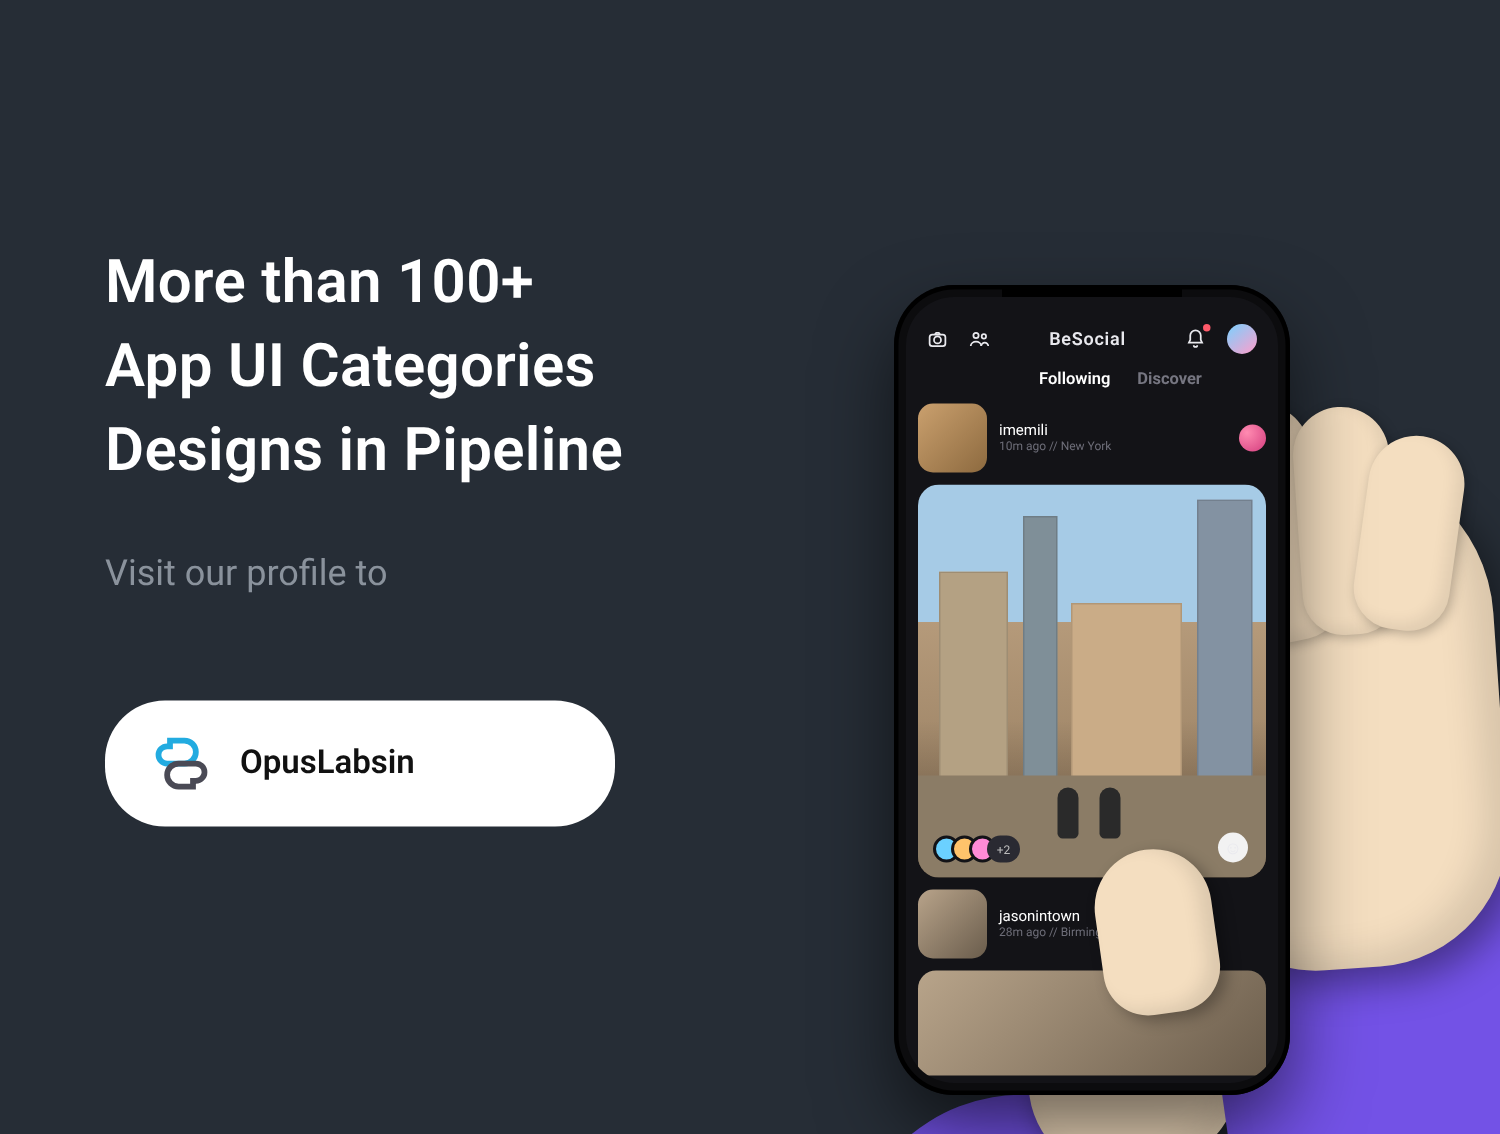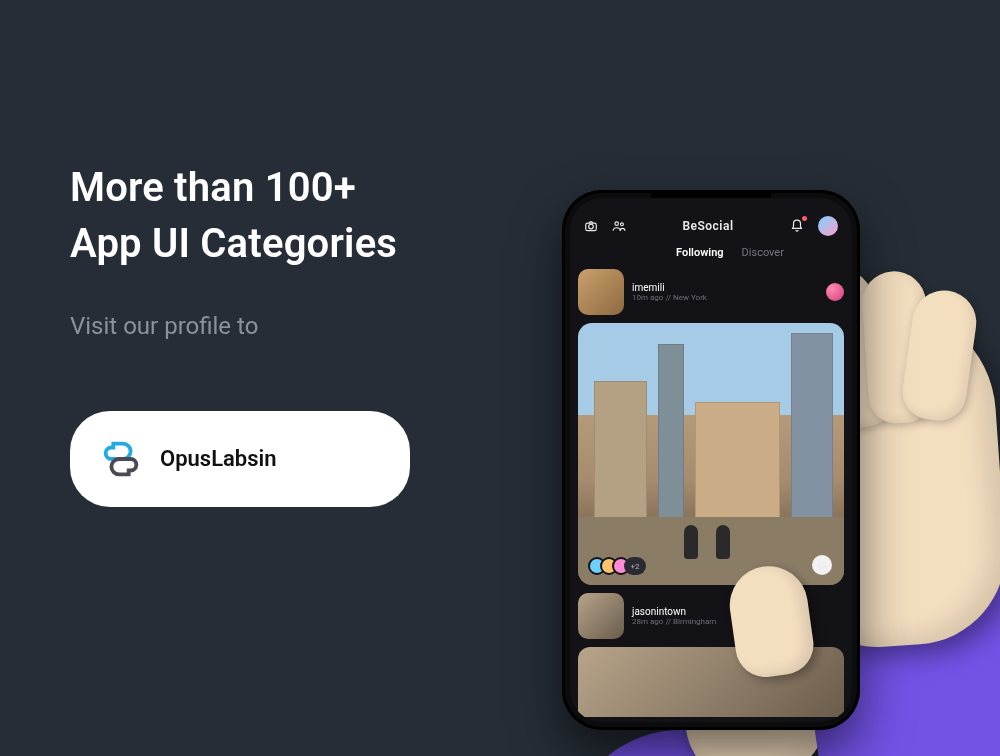--- a/index.html
+++ b/index.html
@@ -32,21 +32,21 @@
   }
   .subhead {
     margin-top:34px;
     font-size:24px; line-height:1.7; font-weight:400;
     color:var(--sub);
   }
   .pill {
     margin-top:64px;
     display:flex; align-items:center; gap:16px;
     background:var(--pill);
-    width:340px; height:96px; border-radius:40px;
+    width:340px; height:84px; border-radius:40px;
     padding:0 28px;
     color:#111;
   }
   .pill-logo { width:46px; height:46px; position:relative; }
   .pill-text { font-size:22px; font-weight:600; color:#111; }
 
   
   .right { position:absolute; right:-30px; bottom:-60px; width:600px; height:700px; pointer-events:none; }
   .right * { pointer-events:auto; }
 
@@ -94,21 +94,21 @@
     box-shadow: inset -6px -4px 10px rgba(0,0,0,.08), 2px 2px 8px rgba(0,0,0,.25);
   }
   .f1 { right:152px; top:-30px; transform:rotate(-18deg); height:150px; }
   .f2 { right:108px; top:-40px; transform:rotate(-8deg); height:160px; }
   .f3 { right:62px;  top:-34px; transform:rotate(0deg);  height:152px; }
   .f4 { right:20px;  top:-12px; transform:rotate(12deg); height:130px; }
 
   
   .phone {
     position:absolute; right:170px; bottom:86px;
-    width:298px; height:540px;
+    width:264px; height:540px;
     background:var(--phone-body);
     border-radius:40px;
     box-shadow: 0 24px 50px rgba(0,0,0,.55), inset 0 0 0 3px #000;
   }
   .notch {
     position:absolute; top:0; left:50%; transform:translateX(-50%);
     width:120px; height:24px; background:#000;
     border-radius:0 0 16px 16px;
   }
   .screen {
@@ -118,21 +118,21 @@
   }
   .appbar { display:flex; align-items:center; gap:14px; padding:18px 14px 6px; }
   .appbar .title { flex:1; text-align:center; font-weight:600; font-size:12px; letter-spacing:.5px; }
   .ic { width:14px; height:14px; display:inline-block; }
   .bell-dot { position:relative; }
   .bell-dot::after { content:""; position:absolute; top:-3px; right:-3px; width:5px; height:5px; border-radius:50%; background:#ff5a6a; }
   .avatar-sm { width:20px; height:20px; border-radius:50%; background:linear-gradient(140deg,#7ad1ff,#ff9ecb); }
 
   .tabs { display:flex; justify-content:center; gap:18px; padding:4px 0 10px; font-size:11px; }
   .tab.active { color:#fff; font-weight:600;margin-left:38px; }
-  .tab.inactive { color:#767681; }
+  .tab.inactive { color:#767681;font-weight:bold; }
 
   .post { position:relative; margin:0 8px 8px; }
   .post-top { display:flex; align-items:center; gap:8px; }
   .thumb { width:46px; height:46px; border-radius:10px; background:linear-gradient(135deg,#caa06e,#8d6a3f); }
   .thumb.p2 { background:linear-gradient(135deg,#b8a38a,#6a5d4c); }
   .uname { color:#fff; font-size:10px; }
   .meta-line { color:#6d6d78; font-size:8px; }
   .react { width:18px; height:18px; border-radius:50%; background:radial-gradient(circle at 30% 30%, #ff8bb1, #d43d7e); margin-left:auto; }
 
   .hero {
@@ -175,20 +175,21 @@
   
   svg { display:block; }
 </style>
 </head>
 <body>
 
 <div class="left">
   <div class="headline">
     <div>More than 100+</div>
     <div>App UI Categories</div>
+    <div>Designs in Pipeline</div>
   </div>
   <div class="subhead">
     <div>Visit our profile to</div>
   </div>
 
   <div class="pill">
     <span class="pill-logo">
       <svg viewBox="0 0 48 48" width="46" height="46">
         <path d="M14 6h12a10 10 0 0 1 0 20H14a8 8 0 0 1 0-16h4v4h-4a4 4 0 0 0 0 8h12a6 6 0 0 0 0-12H14z" fill="#22abe0"></path>
         <path d="M34 42H22a10 10 0 0 1 0-20h12a8 8 0 0 1 0 16h-4v-4h4a4 4 0 0 0 0-8H22a6 6 0 0 0 0 12h12z" fill="#4a4a55"></path>

